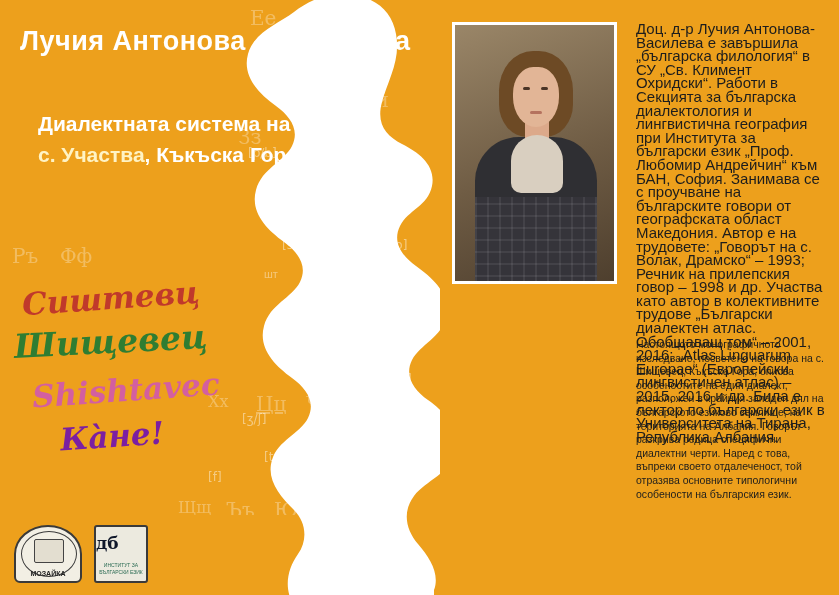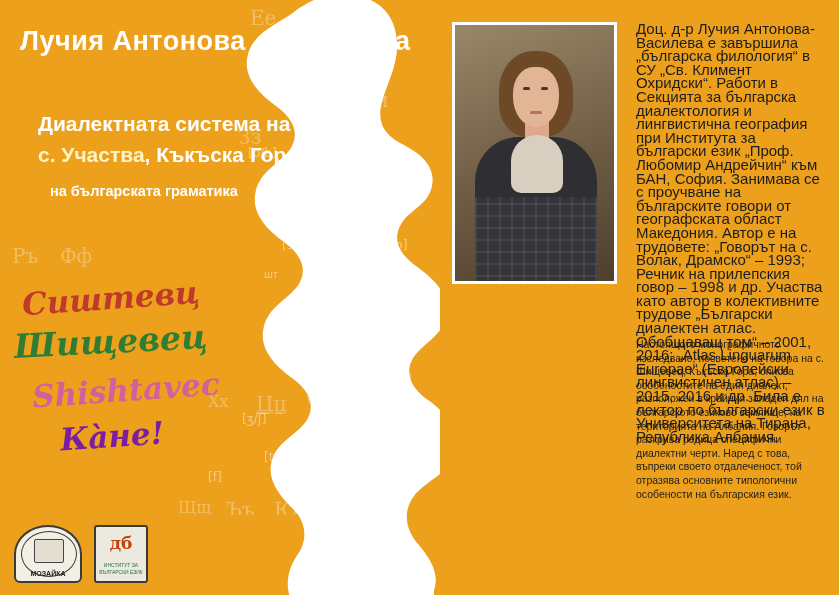--- a/index.html
+++ b/index.html
@@ -120,21 +120,21 @@
   }
   .logo-1 { left: 14px; width: 68px; height: 58px; border-radius: 50% 50% 6px 6px; }
   .logo-2 { left: 94px; width: 54px; height: 58px; border-radius: 3px; background: #eceadf; }
   .logo-1 .lgt {
     position: absolute; left: 0; right: 0; bottom: 4px;
     text-align: center; font-size: 7px; font-weight: bold; color: #222;
     font-family: "Liberation Sans", sans-serif;
   }
   .logo-2 .lgt-big {
     position: absolute; left: 0; right: 0; top: 6px;
-    text-align: center; font-size: 17px; font-weight: bold; color: #c2410c;
+    text-align: left; font-size: 17px; font-weight: bold; color: #0f172a;
     font-family: "DejaVu Serif", serif;
   }
   .logo-2 .lgt-small {
     position: absolute; left: 0; right: 0; bottom: 5px;
     text-align: center; font-size: 5px; color: #2a6b53; line-height: 7px;
     font-family: "Liberation Sans", sans-serif;
   }
   .logo-1 .ring {
     position: absolute; left: 5px; top: 4px; width: 54px; height: 44px;
     border: 1px solid #3a3a3a; border-radius: 50%;
@@ -283,21 +283,20 @@
   </svg>
 
   <div class="title-main">Лучия Антонова – Василева</div>
 
   <div class="title-sub">
     <span>Диалектната система на</span><br>
     <span class="place">с. Участва</span><span>, Къкъска Гора</span>
   </div>
 
   <div class="title-tag">
-    <span class="ln2">на българската граматика</span>
   </div>
 
   <div class="name-stack">
     <div class="nm nm1">Сиштевц</div>
     <div class="nm nm2">Шищевец</div>
     <div class="nm nm3">Shishtavec</div>
     <div class="nm nm4">Кàне!</div>
   </div>
 
   <div class="logo logo-1">

